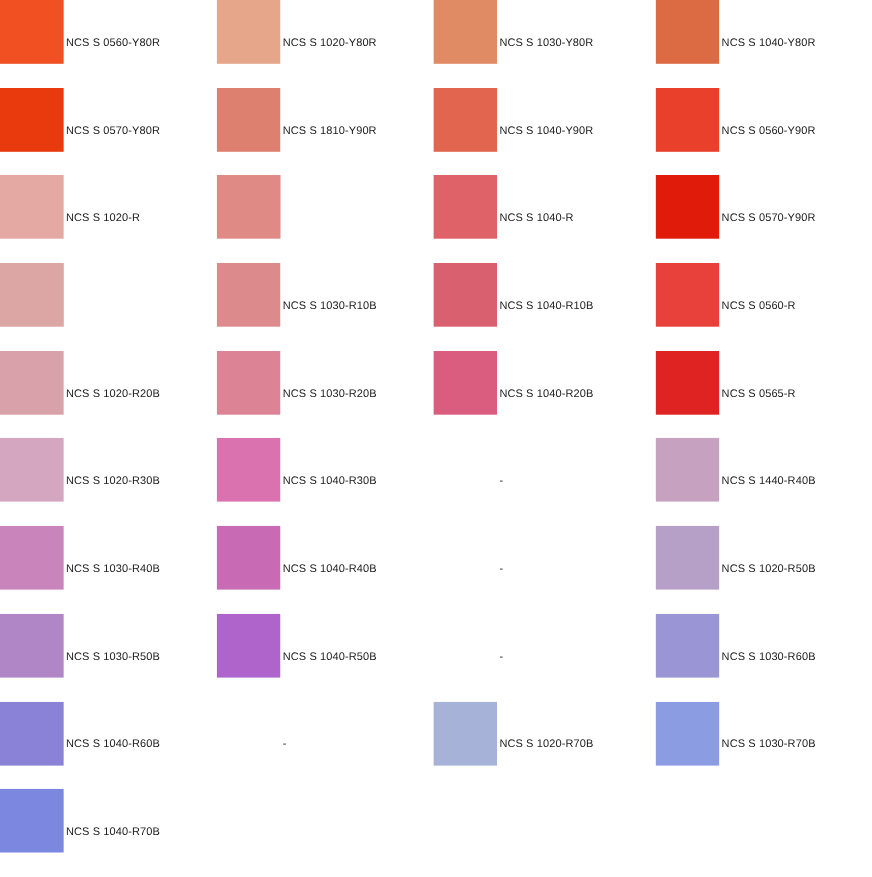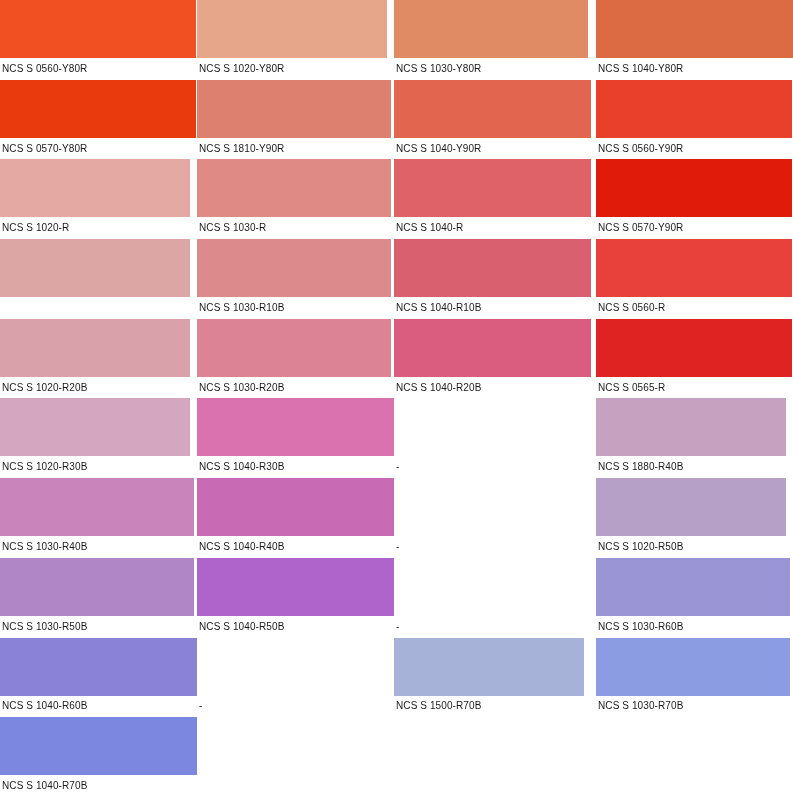--- a/index.html
+++ b/index.html
@@ -17,21 +17,21 @@
   #swatch-grid {
     display: grid;
     grid-template-columns: 197px 197px 202px 197px;
     grid-auto-rows: 79.7px;
     width: 793px;
     height: 797px;
     box-sizing: border-box;
   }
   .swatch-cell {
     display: flex;
-    flex-direction: column;
+    flex-direction: row;
     box-sizing: border-box;
     overflow: hidden;
   }
   .swatch-chip {
     height: 58px;
     width: 100%;
     box-sizing: border-box;
     flex: 0 0 58px;
   }
   .swatch-chip.col-1 { width: 196px; }
@@ -89,21 +89,20 @@
     <div class="swatch-cell">
       <div class="swatch-chip col-1" style="background: rgb(232, 64, 42);"></div>
       <div class="swatch-label">NCS S 0560-Y90R</div>
     </div>
     <div class="swatch-cell">
       <div class="swatch-chip col-2" style="background: rgb(227, 169, 162);"></div>
       <div class="swatch-label">NCS S 1020-R</div>
     </div>
     <div class="swatch-cell">
       <div class="swatch-chip col-3" style="background: rgb(224, 138, 134);"></div>
-      <div class="swatch-label">NCS S 1030-R</div>
     </div>
     <div class="swatch-cell">
       <div class="swatch-chip col-4" style="background: rgb(222, 98, 104);"></div>
       <div class="swatch-label">NCS S 1040-R</div>
     </div>
     <div class="swatch-cell">
       <div class="swatch-chip col-1" style="background: rgb(224, 27, 9);"></div>
       <div class="swatch-label">NCS S 0570-Y90R</div>
     </div>
     <div class="swatch-cell">
@@ -144,21 +143,21 @@
     <div class="swatch-cell">
       <div class="swatch-chip col-4" style="background: rgb(218, 114, 176);"></div>
       <div class="swatch-label">NCS S 1040-R30B</div>
     </div>
     <div class="swatch-cell">
       <div class="swatch-chip col-1 is-empty" style="background: rgb(255, 255, 255);"></div>
       <div class="swatch-label">-</div>
     </div>
     <div class="swatch-cell">
       <div class="swatch-chip col-2" style="background: rgb(199, 161, 192);"></div>
-      <div class="swatch-label">NCS S 1880-R40B</div>
+      <div class="swatch-label">NCS S 1440-R40B</div>
     </div>
     <div class="swatch-cell">
       <div class="swatch-chip col-3" style="background: rgb(202, 132, 188);"></div>
       <div class="swatch-label">NCS S 1030-R40B</div>
     </div>
     <div class="swatch-cell">
       <div class="swatch-chip col-4" style="background: rgb(201, 107, 180);"></div>
       <div class="swatch-label">NCS S 1040-R40B</div>
     </div>
     <div class="swatch-cell">
@@ -188,21 +187,21 @@
     <div class="swatch-cell">
       <div class="swatch-chip col-4" style="background: rgb(138, 130, 214);"></div>
       <div class="swatch-label">NCS S 1040-R60B</div>
     </div>
     <div class="swatch-cell">
       <div class="swatch-chip col-1 is-empty" style="background: rgb(255, 255, 255);"></div>
       <div class="swatch-label">-</div>
     </div>
     <div class="swatch-cell">
       <div class="swatch-chip col-2" style="background: rgb(167, 178, 216);"></div>
-      <div class="swatch-label">NCS S 1500-R70B</div>
+      <div class="swatch-label">NCS S 1020-R70B</div>
     </div>
     <div class="swatch-cell">
       <div class="swatch-chip col-3" style="background: rgb(140, 156, 226);"></div>
       <div class="swatch-label">NCS S 1030-R70B</div>
     </div>
     <div class="swatch-cell">
       <div class="swatch-chip col-4" style="background: rgb(124, 135, 224);"></div>
       <div class="swatch-label">NCS S 1040-R70B</div>
     </div>
   </div>

